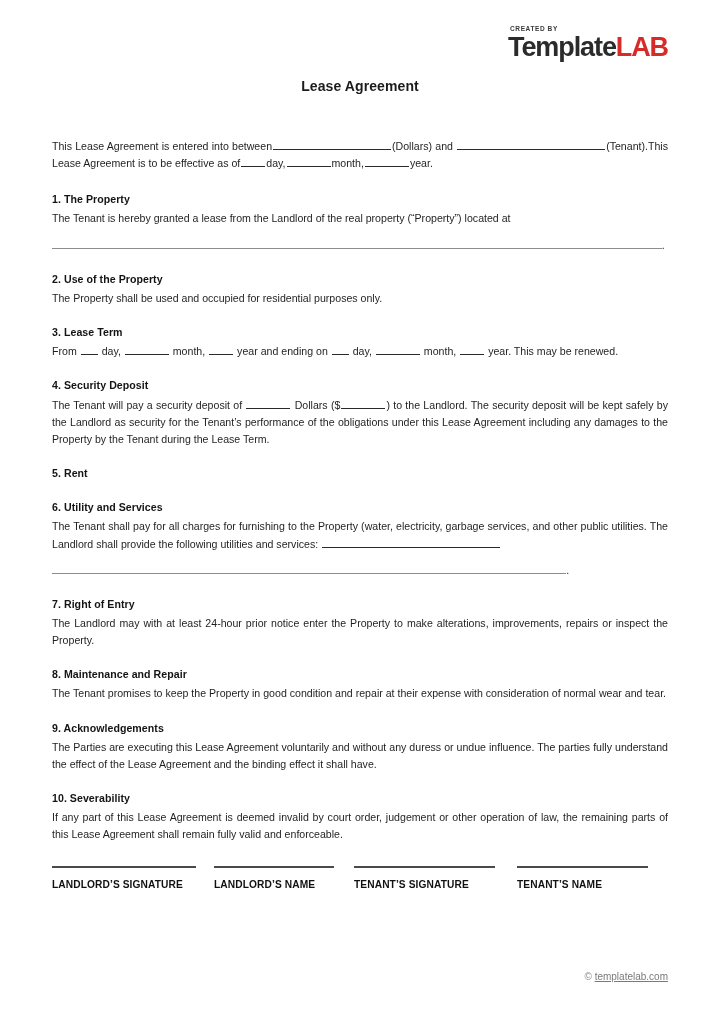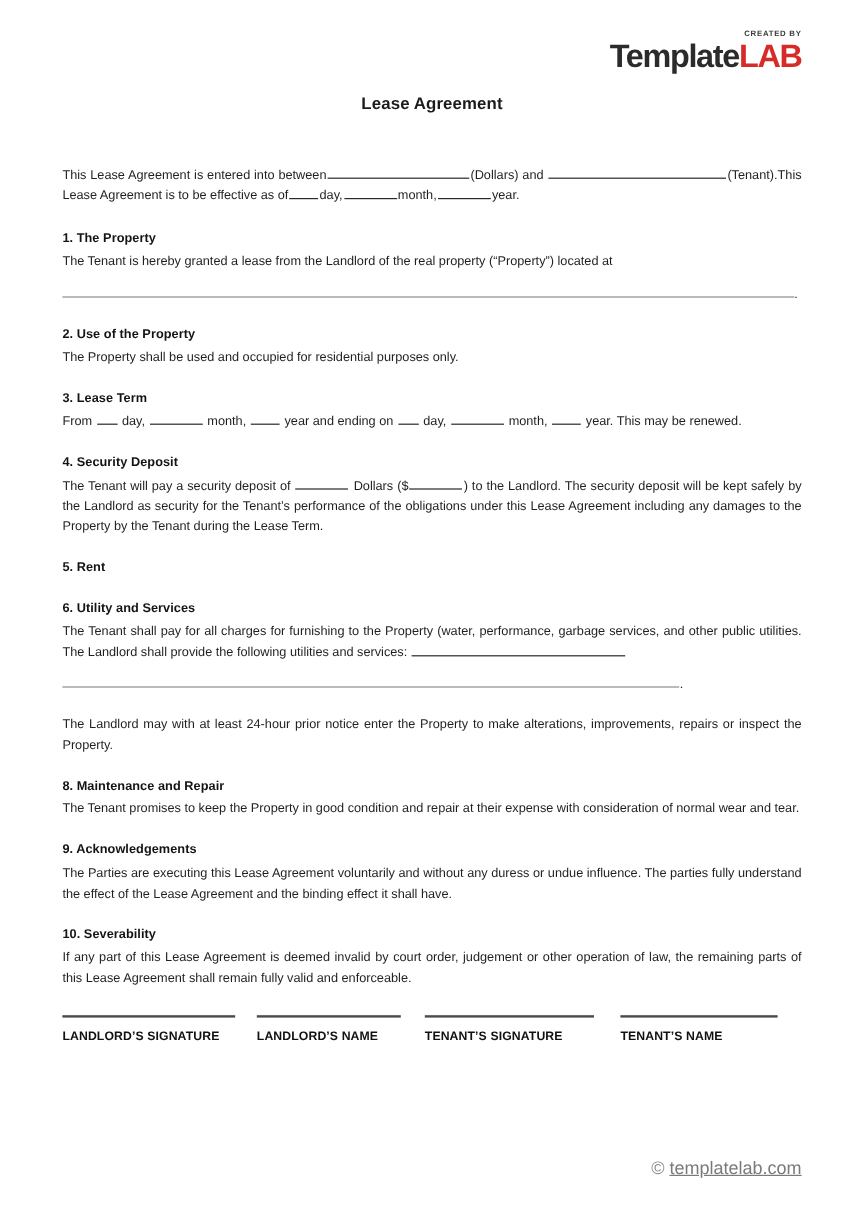--- a/index.html
+++ b/index.html
@@ -28,21 +28,21 @@
   
   .header {
     height: 64px;
     display: flex;
     align-items: flex-start;
     justify-content: flex-end;
     padding-top: 26px;
     box-sizing: border-box;
   }
   .logo {
-    text-align: right;
+    text-align: left;
     line-height: 1;
   }
   .logo-created {
     font-size: 6.5px;
     letter-spacing: 0.6px;
     font-weight: bold;
     color: #3a3a3a;
     margin-bottom: 1px;
     padding-left: 2px;
   }
@@ -141,21 +141,21 @@
   .sig-1 { width: 144px; margin-right: 18px; }
   .sig-2 { width: 120px; margin-right: 20px; }
   .sig-3 { width: 141px; margin-right: 22px; }
   .sig-4 { width: 131px; }
 
   
   .footer {
     position: absolute;
     right: 52px;
     bottom: 36px;
-    font-size: 15px;
+    font-size: 10px;
     color: #7a7a7a;
   }
   .footer .copy { color: #8a8a8a; }
   .footer .site {
     color: #7a7a7a;
     text-decoration: underline;
   }
 </style>
 </head>
 <body>
@@ -195,25 +195,26 @@
       <div class="sec-heading">4. Security Deposit</div>
       <p class="para"><span>The Tenant will pay a security deposit of</span> <span class="blank b-md"></span> <span>Dollars ($</span><span class="blank b-md"></span><span>) to the Landlord. The security deposit will be kept safely by the Landlord as security for the Tenant’s performance of the obligations under this Lease Agreement including any damages to the Property by the Tenant during the Lease Term.</span></p>
     </div>
 
     <div class="section">
       <div class="sec-heading">5. Rent</div>
     </div>
 
     <div class="section">
       <div class="sec-heading">6. Utility and Services</div>
-      <p class="para"><span>The Tenant shall pay for all charges for furnishing to the Property (water, performance, garbage services, and other public utilities. The Landlord shall provide the following utilities and services:</span> <span class="blank b-util"></span></p>
+      <p class="para"><span>The Tenant shall pay for all charges for furnishing to the Property (water, electricity, garbage services, and other public utilities. The Landlord shall provide the following utilities and services:</span> <span class="blank b-util"></span></p>
       <div class="rule-wrap"><span class="rule rule-83"></span><span class="dot-after">.</span></div>
     </div>
 
     <div class="section">
+      <div class="sec-heading">7. Right of Entry</div>
       <p class="para"> The Landlord may with at least 24-hour prior notice enter the Property to make alterations, improvements, repairs or inspect the Property.</p>
     </div>
 
     <div class="section">
       <div class="sec-heading">8. Maintenance and Repair</div>
       <p class="para"> The Tenant promises to keep the Property in good condition and repair at their expense with consideration of normal wear and tear.</p>
     </div>
 
     <div class="section">
       <div class="sec-heading">9. Acknowledgements</div>

